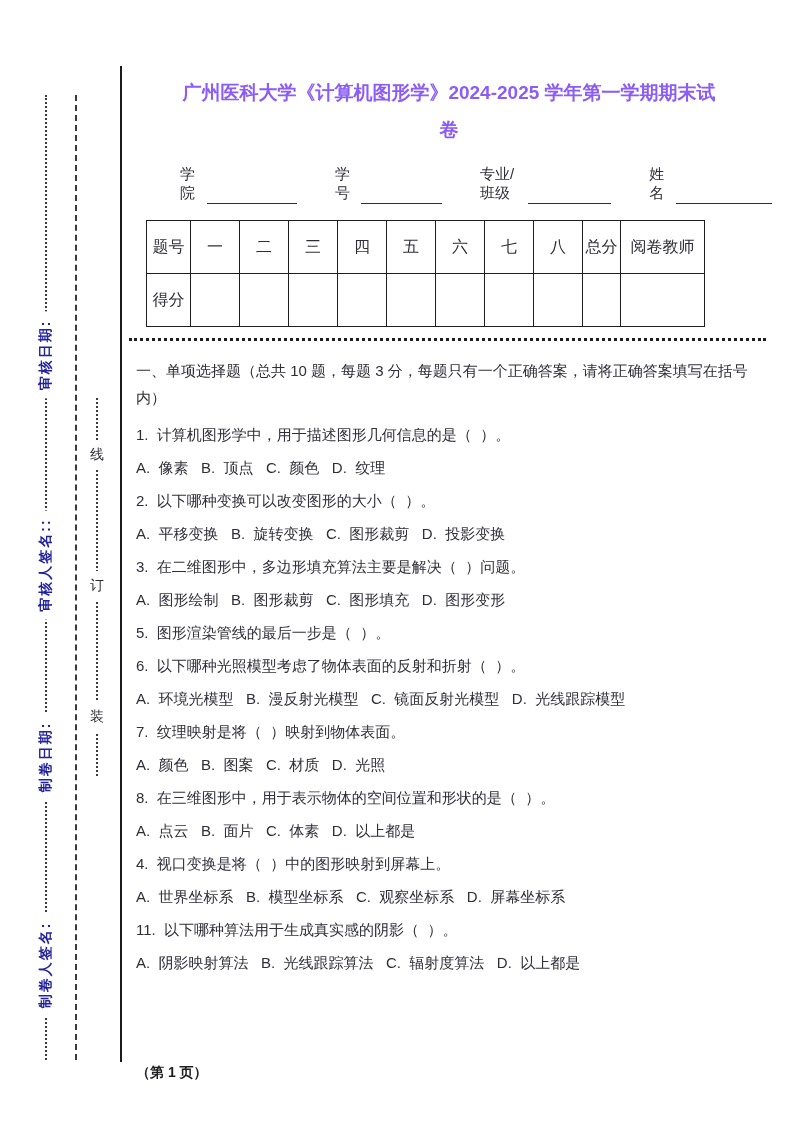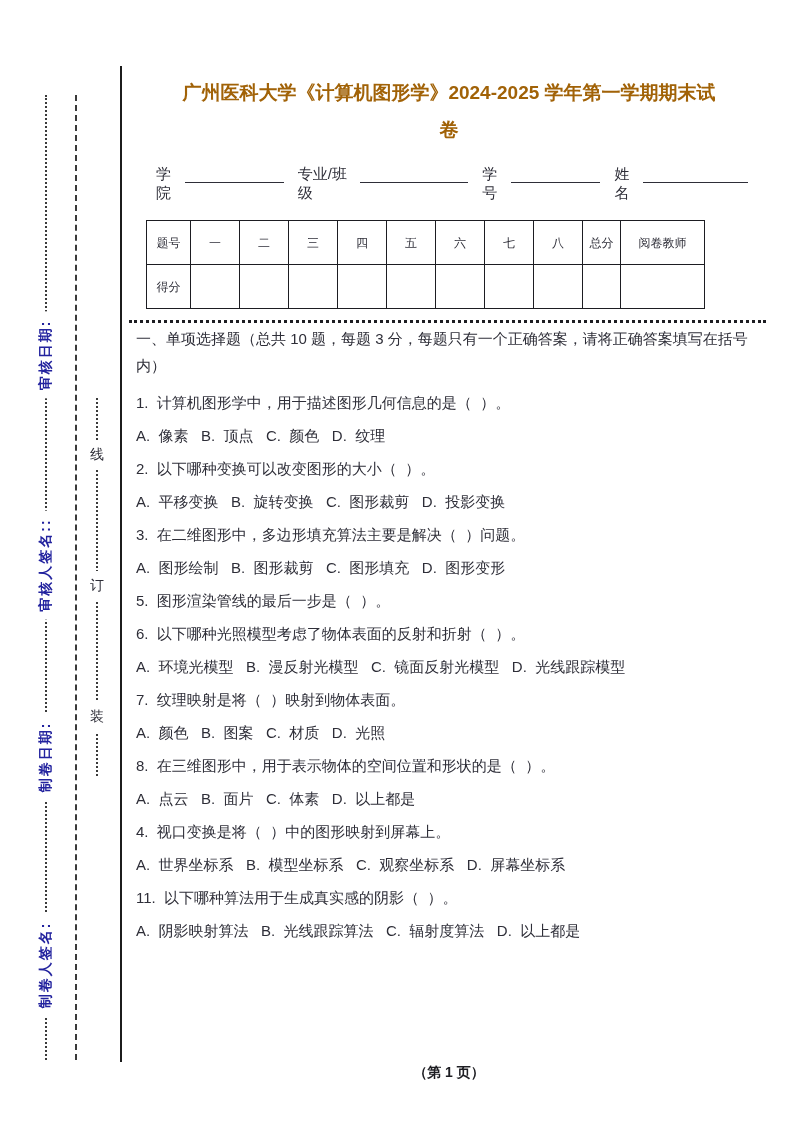--- a/index.html
+++ b/index.html
@@ -34,65 +34,64 @@
     transform:translate(-50%,-50%);
     background:#ffffff;
     font-size:14px;
     color:#2e2e38;
     padding:6px 1px;
   }
 
   
   .content { position:absolute; left:136px; top:74px; width:626px; }
 
-  .title { text-align:center; font-weight:bold; font-size:19px; line-height:37px; color:#a16207; }
+  .title { text-align:center; font-weight:bold; font-size:19px; line-height:37px; color:#8b5cf6; }
 
   .fields { display:flex; align-items:flex-end; margin-top:17px; padding-left:20px; font-size:15px; }
-  .field { display:flex; margin-right:14px; }
+  .field { display:flex; align-items:flex-end; margin-right:14px;margin-left:24px; }
   .field .lbl { padding-bottom:1px; }
   .field .blank { display:inline-block; border-bottom:1.5px solid #2e2e38; height:18px; }
   .field.f1 .blank { width:102px; }
   .field.f2 .blank { width:112px; }
   .field.f3 .blank { width:92px; }
   .field.f4 .blank { width:108px; }
 
   table.score { border-collapse:collapse; margin-top:16px; margin-left:10px; table-layout:fixed; }
   table.score td {
     border:1.6px solid #1d1d22;
     text-align:center;
     vertical-align:middle;
     height:44px;
-    font-size:12px;
+    font-size:16px;
     line-height:20px;
-    padding:2px 2px;
+    padding:16px 2px;
   }
   td.c-head { width:44px; font-size:15px; }
   td.c-num  { width:49px; }
   td.c-total{ width:38px; }
   td.c-grader{ width:84px; font-size:15px; }
 
   .dotted-sep { margin-top:11px; margin-left:-7px; width:637px; border-top:3.5px dotted #1d1d22; }
 
   .section-heading {
-    margin-top:2px;
+    margin-top:16px;
     font-size:15px;
     line-height:27px;
     white-space:pre-wrap;
     color:#2e2e38;
   }
 
   .questions { margin-top:7px; }
   .q-line { font-size:15px; line-height:33px; white-space:pre-wrap; color:#2e2e38; }
 
   .footer {
     position:absolute;
     left:136px;
     top:1064px;
     width:626px;
-    text-align:center;
     font-weight:bold;
     font-size:14px;
     color:#1d1d22;
   }
 </style>
 </head>
 <body>
 
 <div class="vline dotted" style="left:45px; top:95px; height:965px;"></div>
 <div class="vline dashed" style="left:75px; top:95px; height:965px;"></div>
@@ -113,26 +112,26 @@
   <div class="title">
     <div>广州医科大学《计算机图形学》2024-2025 学年第一学期期末试</div>
     <div>卷</div>
   </div>
 
   <div class="fields">
     <div class="field f1">
       <span class="lbl">学院</span>
         <span class="blank"></span>
     </div>
+    <div class="field f3">
+      <span class="lbl">学号</span>
+        <span class="blank"></span>
+    </div>
     <div class="field f2">
       <span class="lbl">专业/班级</span>
-        <span class="blank"></span>
-    </div>
-    <div class="field f3">
-      <span class="lbl">学号</span>
         <span class="blank"></span>
     </div>
     <div class="field f4">
       <span class="lbl">姓名</span>
         <span class="blank"></span>
     </div>
   </div>
 
   <table class="score">
     <tbody>

